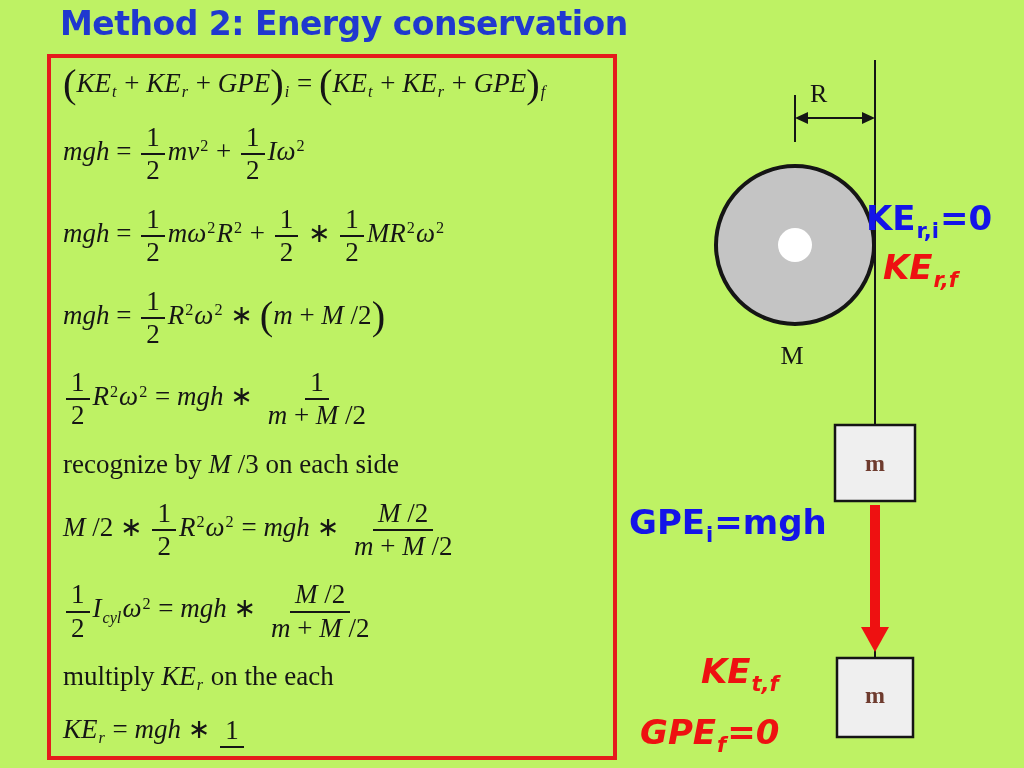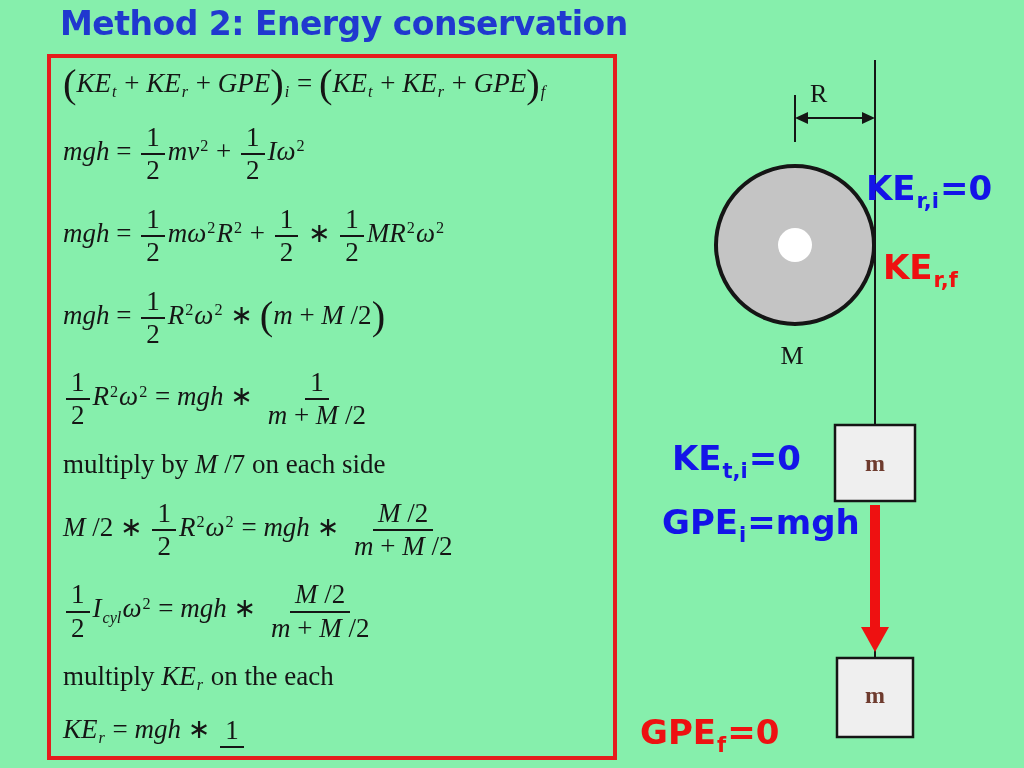--- a/index.html
+++ b/index.html
@@ -1,17 +1,17 @@
 <!DOCTYPE html>
 <html style="--title_blue: #2038cf; --label_blue: #1414e8; --label_red: #ee1111; --box_red: #e51c1c; --ink: #151515; --pulley_gray: #c4c4c4; --box_fill: #efefef; --mass_brown: #6e3b2e;"><head>
 <meta charset="utf-8">
 <style>
   *{box-sizing:border-box;margin:0;padding:0;}
   html,body{width:1024px;height:768px;background:#fff;}
-  .slide{position:relative;width:1024px;height:768px;background:#86efac;overflow:hidden;
+  .slide{position:relative;width:1024px;height:768px;background:#bef264;overflow:hidden;
          font-family:"Liberation Serif",serif;color:var(--ink);}
   .title{position:absolute;left:60px;top:4px;font-family:"DejaVu Sans",sans-serif;
          font-weight:700;font-size:33px;color:var(--title_blue);letter-spacing:-0.5px;}
   .eq-box{position:absolute;left:47px;top:54px;width:570px;height:706px;
           border:4px solid var(--box_red);padding:6px 20px 8px 12px;
           display:flex;flex-direction:column;justify-content:space-between;align-items:flex-start;}
   .eq-line{font-size:27px;white-space:nowrap;color:var(--ink);}
   .mi{font-style:italic;white-space:pre;}
   .mr{font-style:normal;white-space:pre;}
   .msub{font-style:italic;font-size:0.60em;vertical-align:-0.30em;margin:0 1px;white-space:pre;}
@@ -19,25 +19,25 @@
   .mbig{font-size:1.5em;line-height:1;vertical-align:-0.12em;white-space:pre;}
   .frac{display:inline-flex;flex-direction:column;align-items:center;vertical-align:middle;
         margin:0 3px;text-align:center;}
   .frac .num{padding:0 5px;border-bottom:2px solid var(--ink);line-height:1.15;white-space:nowrap;}
   .frac .den{padding:0 5px;line-height:1.15;white-space:nowrap;}
   .diagram-svg{position:absolute;left:620px;top:50px;}
   .ann{position:absolute;font-family:"DejaVu Sans",sans-serif;font-weight:700;
        font-size:34px;white-space:nowrap;}
   .ann .sub{font-size:21px;position:relative;top:8px;margin:0 1px;}
   .blue{color:var(--label_blue);}
-  .red{color:var(--label_red);}
-  .ann-1{left:866px;top:168px;text-align:right;}
+  .red{color:var(--label_red);font-style:italic;}
+  .ann-1{left:866px;top:198px;text-align:right;}
   .ann-2{left:883px;top:247px;}
   .ann-3{left:672px;top:438px;}
-  .ann-4{left:662px;top:502px;}
+  .ann-4{left:629px;top:502px;}
   .ann-5{left:701px;top:651px;}
   .ann-6{left:640px;top:712px;}
   .svg-ink{stroke:var(--ink);}
   .svg-serif{font-family:"Liberation Serif",serif;}
 </style>
 </head>
 <body>
 
 <div class="slide">
 
@@ -66,21 +66,21 @@
           <span class="num"><span class="mr">1</span></span>
           <span class="den"><span class="mr">2</span></span>
         </span><span class="mi">R</span><span class="msup">2</span><span class="mi">ω</span><span class="msup">2</span><span class="mr"> ∗ </span><span class="mbig">(</span><span class="mi">m</span><span class="mr"> + </span><span class="mi">M</span><span class="mr"> /2</span><span class="mbig">)</span></div>
       <div class="eq-line"><span class="frac">
           <span class="num"><span class="mr">1</span></span>
           <span class="den"><span class="mr">2</span></span>
         </span><span class="mi">R</span><span class="msup">2</span><span class="mi">ω</span><span class="msup">2</span><span class="mr"> = </span><span class="mi">mgh</span><span class="mr"> ∗ </span><span class="frac">
           <span class="num"><span class="mr">1</span></span>
           <span class="den"><span class="mi">m</span><span class="mr"> + </span><span class="mi">M</span><span class="mr"> /2</span></span>
         </span></div>
-      <div class="eq-line"><span class="mr">multiply by </span><span class="mi">M</span><span class="mr"> /7 on each side</span></div>
+      <div class="eq-line"><span class="mr">recognize by </span><span class="mi">M</span><span class="mr"> /3 on each side</span></div>
       <div class="eq-line"><span class="mi">M</span><span class="mr"> /2 ∗ </span><span class="frac">
           <span class="num"><span class="mr">1</span></span>
           <span class="den"><span class="mr">2</span></span>
         </span><span class="mi">R</span><span class="msup">2</span><span class="mi">ω</span><span class="msup">2</span><span class="mr"> = </span><span class="mi">mgh</span><span class="mr"> ∗ </span><span class="frac">
           <span class="num"><span class="mi">M</span><span class="mr"> /2</span></span>
           <span class="den"><span class="mi">m</span><span class="mr"> + </span><span class="mi">M</span><span class="mr"> /2</span></span>
         </span></div>
       <div class="eq-line"><span class="frac">
           <span class="num"><span class="mr">1</span></span>
           <span class="den"><span class="mr">2</span></span>
@@ -120,23 +120,23 @@
     <rect x="217" y="608" width="76" height="79" stroke-width="2.5" style="fill:var(--box_fill);stroke:var(--ink)"></rect>
     <text class="svg-serif" x="255" y="653" font-size="24" font-weight="bold" text-anchor="middle" style="fill:var(--mass_brown)">m</text>
   </svg>
 
   <div class="ann ann-1 blue">
     <span>KE</span><span class="sub">r,i</span><span>=0</span>
   </div>
   <div class="ann ann-2 red">
     <span>KE</span><span class="sub">r,f</span><span></span>
   </div>
-  <div class="ann ann-3 blue">
-    <span>KE</span><span class="sub">t,i</span><span>=0</span>
-  </div>
   <div class="ann ann-4 blue">
     <span>GPE</span><span class="sub">i</span><span>=mgh</span>
+  </div>
+  <div class="ann ann-5 red">
+    <span>KE</span><span class="sub">t,f</span><span></span>
   </div>
   <div class="ann ann-6 red">
     <span>GPE</span><span class="sub">f</span><span>=0</span>
   </div>
 
 </div>
 
 </body></html>

